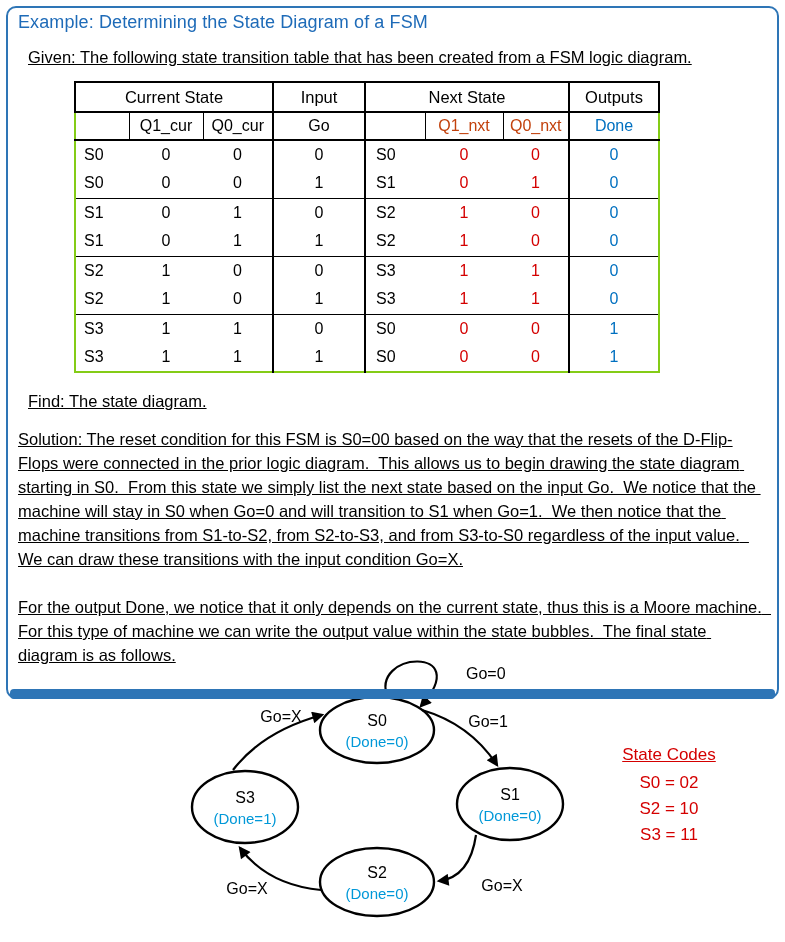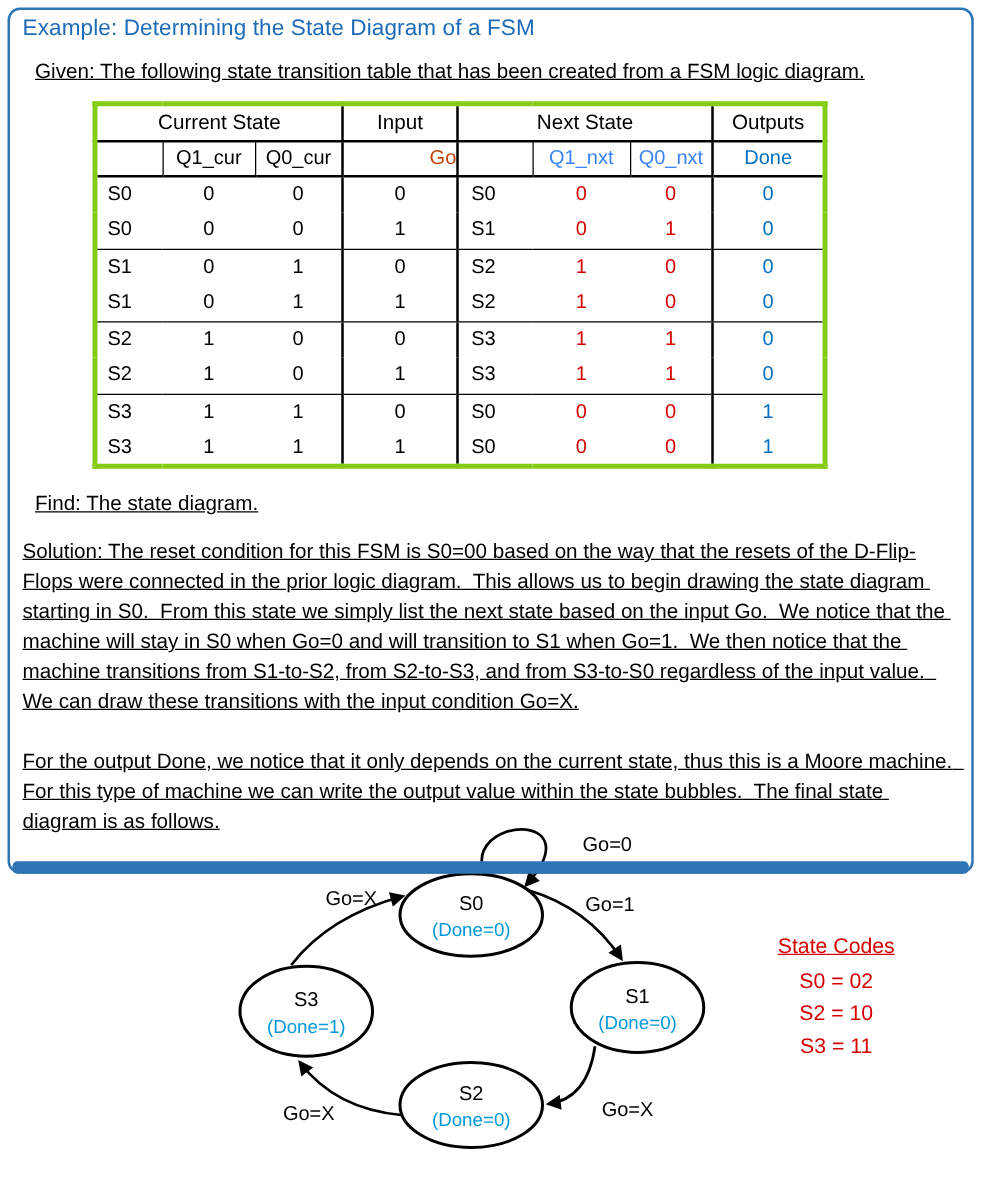--- a/index.html
+++ b/index.html
@@ -34,35 +34,35 @@
   }
   .given, .find { margin: 12px 0 0 10px; }
   .find { margin-top: 6px; }
   .solution { margin-top: 14px; }
   .moore { margin-top: 24px; }
 
   
   table.ttable {
     border-collapse: collapse;
     margin: 12px 0 16px 56px;
-    border: 4px solid #84cc16;
+    border: 2px solid #84cc16;
     font-size: 16px;
   }
   .ttable th { font-weight: 400; }
   .ttable .ghead th {
     border: 2px solid #000;
     height: 30px; text-align: center; font-size: 16.5px;
   }
   .ttable .sub th {
     border: 1.5px solid #000;
     border-bottom: 2px solid #000;
     height: 28px; text-align: center;
   }
-  .ttable .sub th:nth-child(4) { color: #c2410c; border-left-width: 2px; border-right-width: 2px; text-align: right; }
-  .ttable .sub th:nth-child(6), .ttable .sub th:nth-child(7) { color: #3b82f6; }
+  .ttable .sub th:nth-child(4) { color: #000000; border-left-width: 2px; border-right-width: 2px; }
+  .ttable .sub th:nth-child(6), .ttable .sub th:nth-child(7) { color: #c2410c; }
   .ttable .sub th:nth-child(8) { color: #0070C0; border-left-width: 2px; }
   .ttable tbody td { text-align: center; height: 29px; }
   .ttable tbody td:nth-child(1) { text-align: left; padding-left: 8px; }
   .ttable tbody td:nth-child(5) { text-align: left; padding-left: 10px; }
   .ttable tbody td:nth-child(4) { border-left: 2px solid #000; border-right: 2px solid #000; }
   .ttable tbody td:nth-child(8) { border-left: 2px solid #000; color: #0070C0; }
   .ttable tbody td:nth-child(6), .ttable tbody td:nth-child(7) { color: #D40000; }
   .ttable tbody tr.group-start td { border-top: 1.5px solid #000; }
 
   

